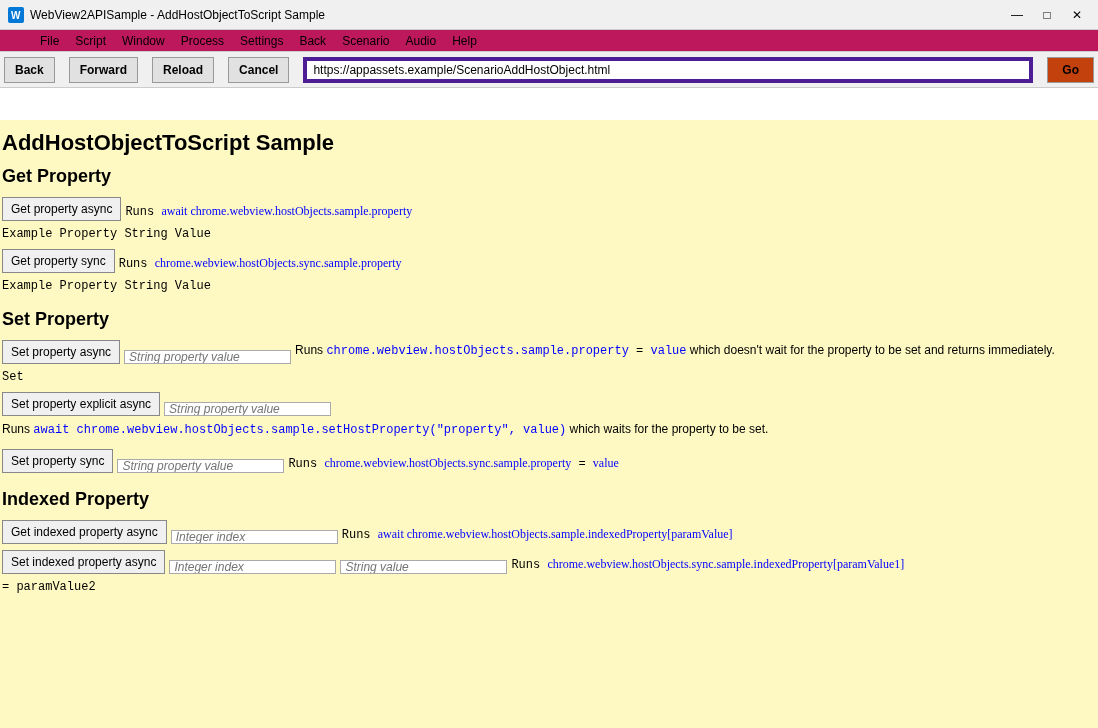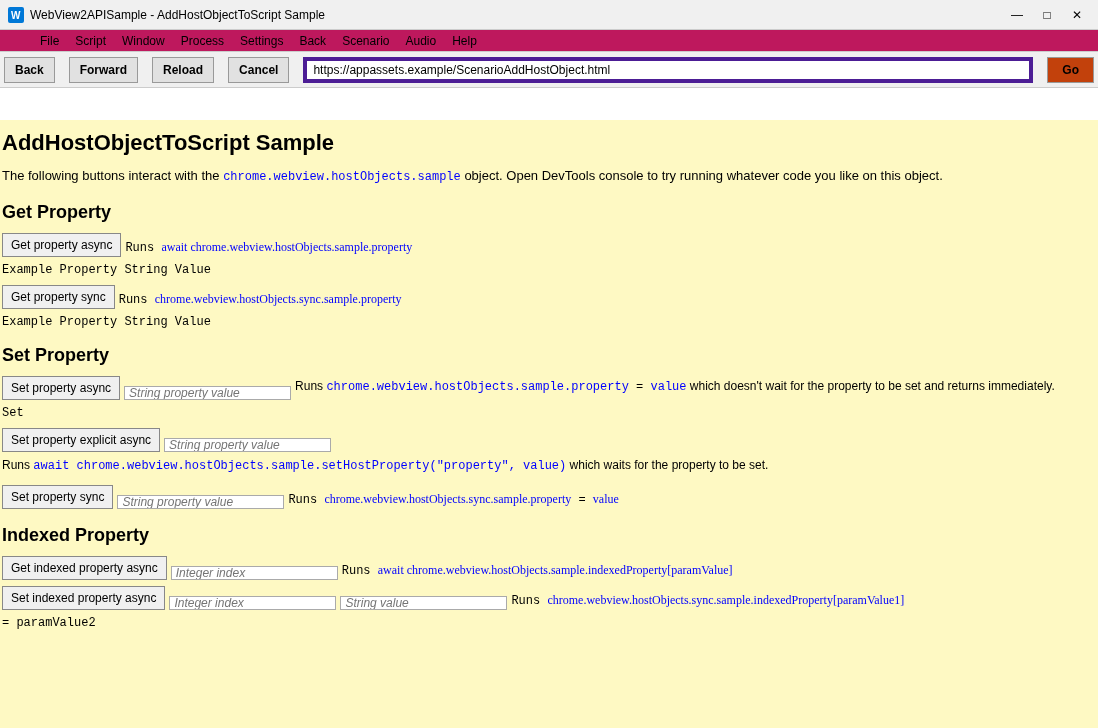--- a/index.html
+++ b/index.html
@@ -195,23 +195,20 @@
   <button class="nav-btn">Reload</button>
   <button class="nav-btn">Cancel</button>
   <input class="url-bar" type="text" value="https://appassets.example/ScenarioAddHostObject.html" style="">
   <button class="go-btn">Go</button>
 </div>
 
 <div class="content-area">
 
   <h1 class="page-title">AddHostObjectToScript Sample</h1>
 
-  <p class="intro-text">
-    <span>The following buttons interact with the </span><span class="inline-code">chrome.webview.hostObjects.sample</span><span> object. Open DevTools console to try running whatever code you like on this object.</span>
-  </p>
 
   <div class="section">
     <h2 class="section-title">Get Property</h2>
 
     <div class="button-row">
       <button class="action-btn">Get property async</button>
       <span class="run-text">
         <span>Runs </span><span class="code">await chrome.webview.hostObjects.sample.property</span>
       </span>
     </div>

